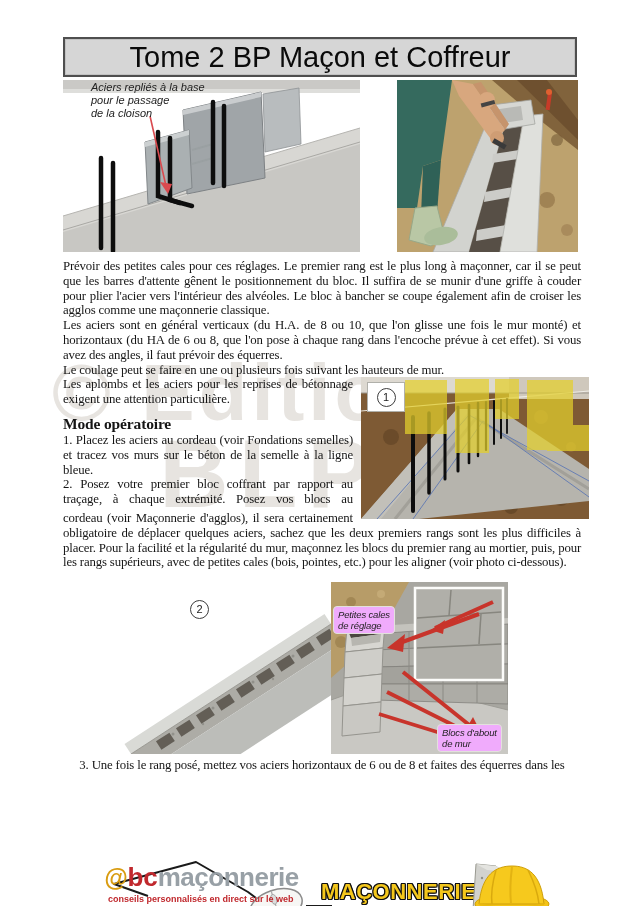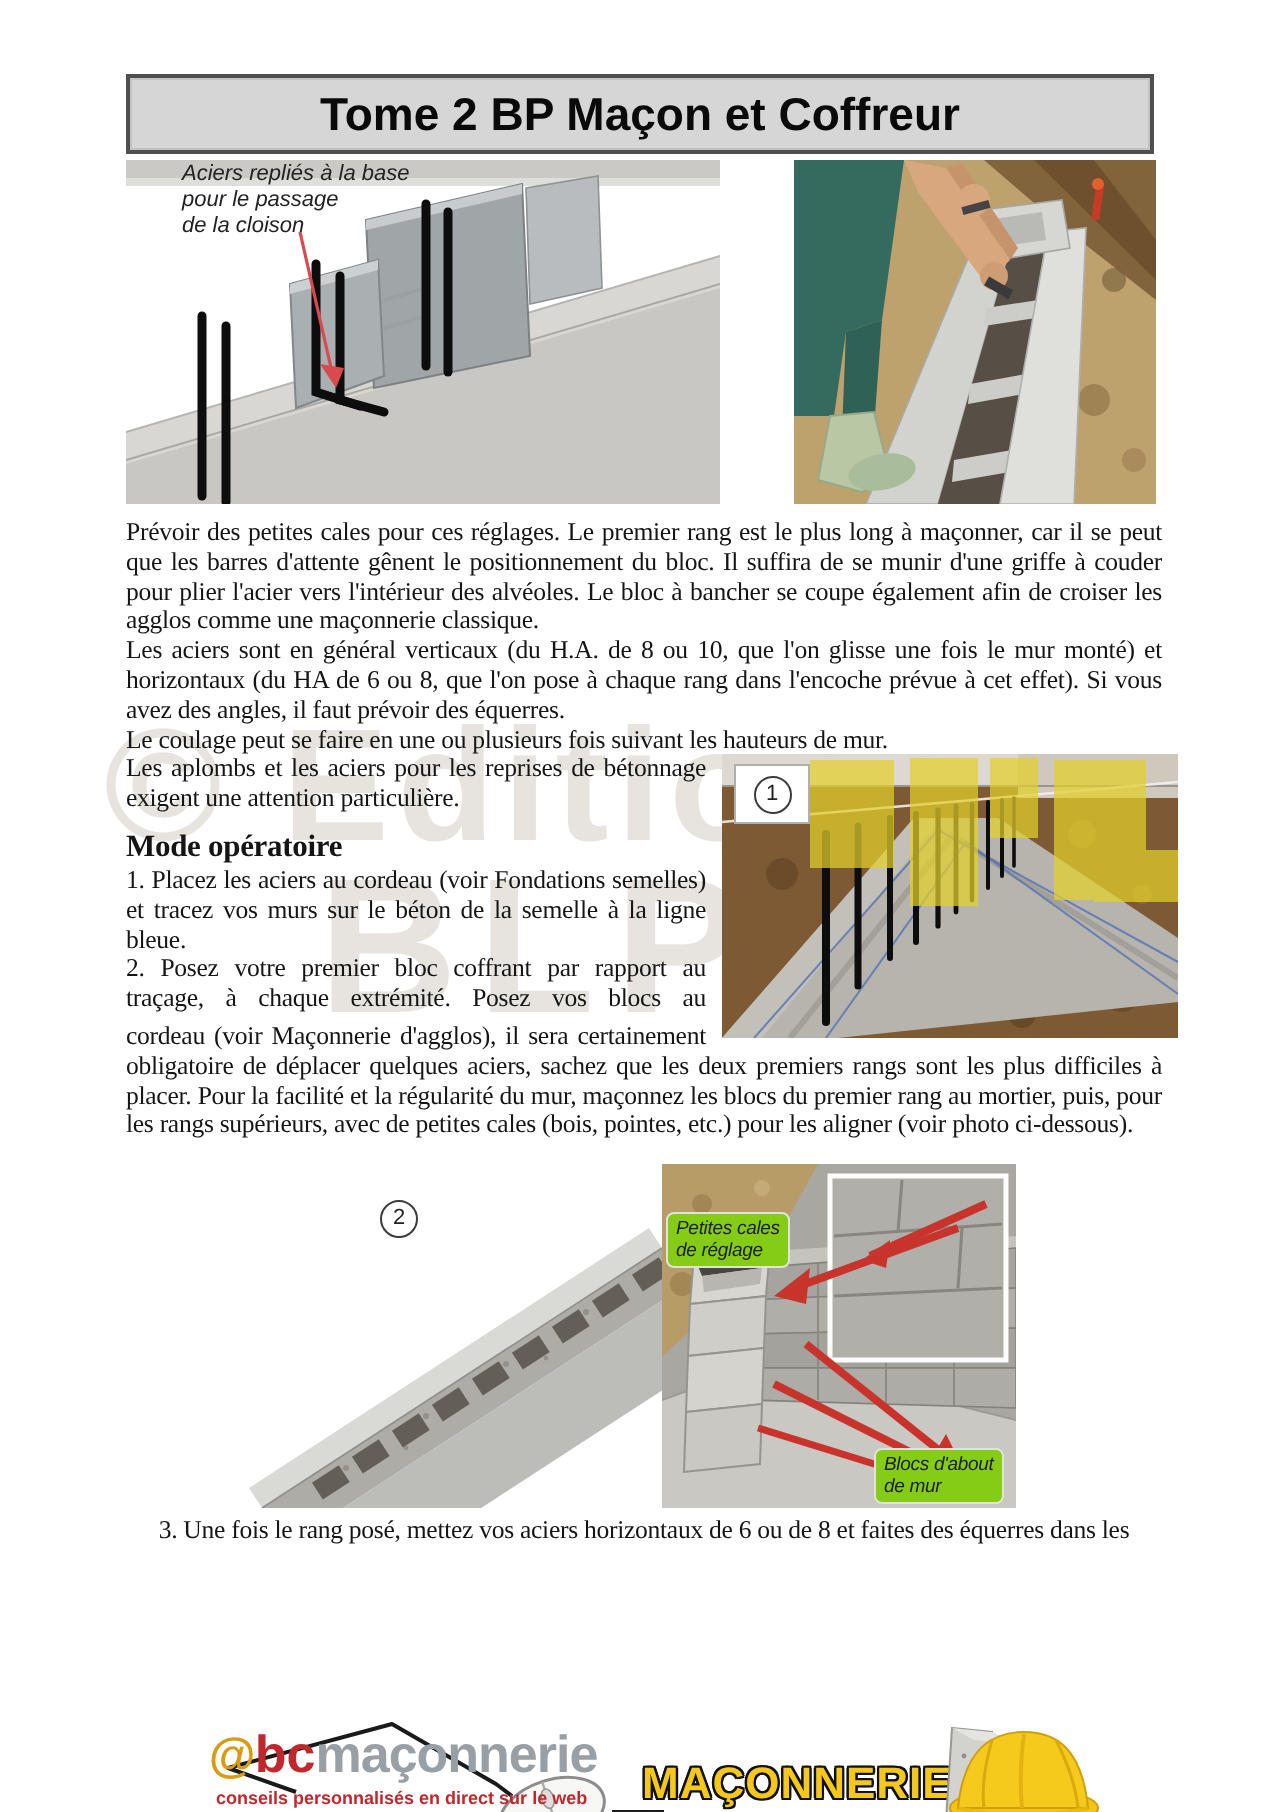--- a/index.html
+++ b/index.html
@@ -15,21 +15,21 @@
   }
   .wm1{font-size:80px;letter-spacing:4px;}
   .wm2{font-size:96px;letter-spacing:10px;text-align:center;}
   
   .title-box{
     position:absolute;left:63px;top:37px;width:510px;height:36px;z-index:2;
     background:#d6d6d6;border:2px solid #4f4f4f;box-shadow:inset 0 0 0 1px #c2c2c2;
     display:flex;align-items:center;justify-content:center;
   }
   .title-box span{
-    font-family:"Liberation Sans",sans-serif;font-weight:bold;font-size:23px;color:#0a0a0a;
+    font-family:"Liberation Sans",sans-serif;font-weight:normal;font-size:29px;color:#0a0a0a;
   }
   
   .figure{position:absolute;z-index:2;}
   #fig-tl{left:63px;top:80px;width:297px;height:216px;text-decoration:underline;}
   #fig-tr{left:397px;top:80px;width:181px;height:172px;}
   .fig-inner{position:relative;width:100%;height:100%;}
   .fig-inner svg{position:absolute;left:0;top:0;}
   .anno{
     position:absolute;left:28px;top:1px;z-index:3;
     font:italic 11px/13px "Liberation Sans",sans-serif;color:#222;
@@ -58,21 +58,21 @@
   .circle-num{
     width:17px;height:17px;border:1.3px solid #3c3c3c;border-radius:50%;
     font:11px/16px "Liberation Sans",sans-serif;text-align:center;color:#222;background:transparent;
   }
   
   .fig-row{position:relative;height:170px;margin-top:14px;}
   #fig2-art{position:absolute;left:50px;top:0;width:218px;height:170px;}
   #photo-cales{position:absolute;left:268px;top:-2px;width:177px;height:172px;background:#a8a7a1;}
   .f2-badge{position:absolute;left:77px;top:16px;z-index:3;}
   .pc-label{
-    position:absolute;z-index:3;background:#84cc16;border:1px solid #e2e1dc;border-radius:4px;
+    position:absolute;z-index:3;background:#f0abfc;border:1px solid #e2e1dc;border-radius:4px;
     padding:2px 4px;font:italic 9.5px/11px "Liberation Sans",sans-serif;color:#1e1e1e;
   }
   #pc-label-top{left:2px;top:24px;}
   #pc-label-bottom{left:106px;top:142px;}
   
   .footer{position:absolute;left:0;top:850px;width:640px;height:100px;z-index:2;}
   #footer-art{position:absolute;left:100px;top:4px;}
   .logo-line{position:absolute;left:104px;top:12px;font-family:"Liberation Sans",sans-serif;
     font-weight:bold;white-space:nowrap;}
   .logo-at{font-size:24px;font-style:italic;color:#d99c11;}

